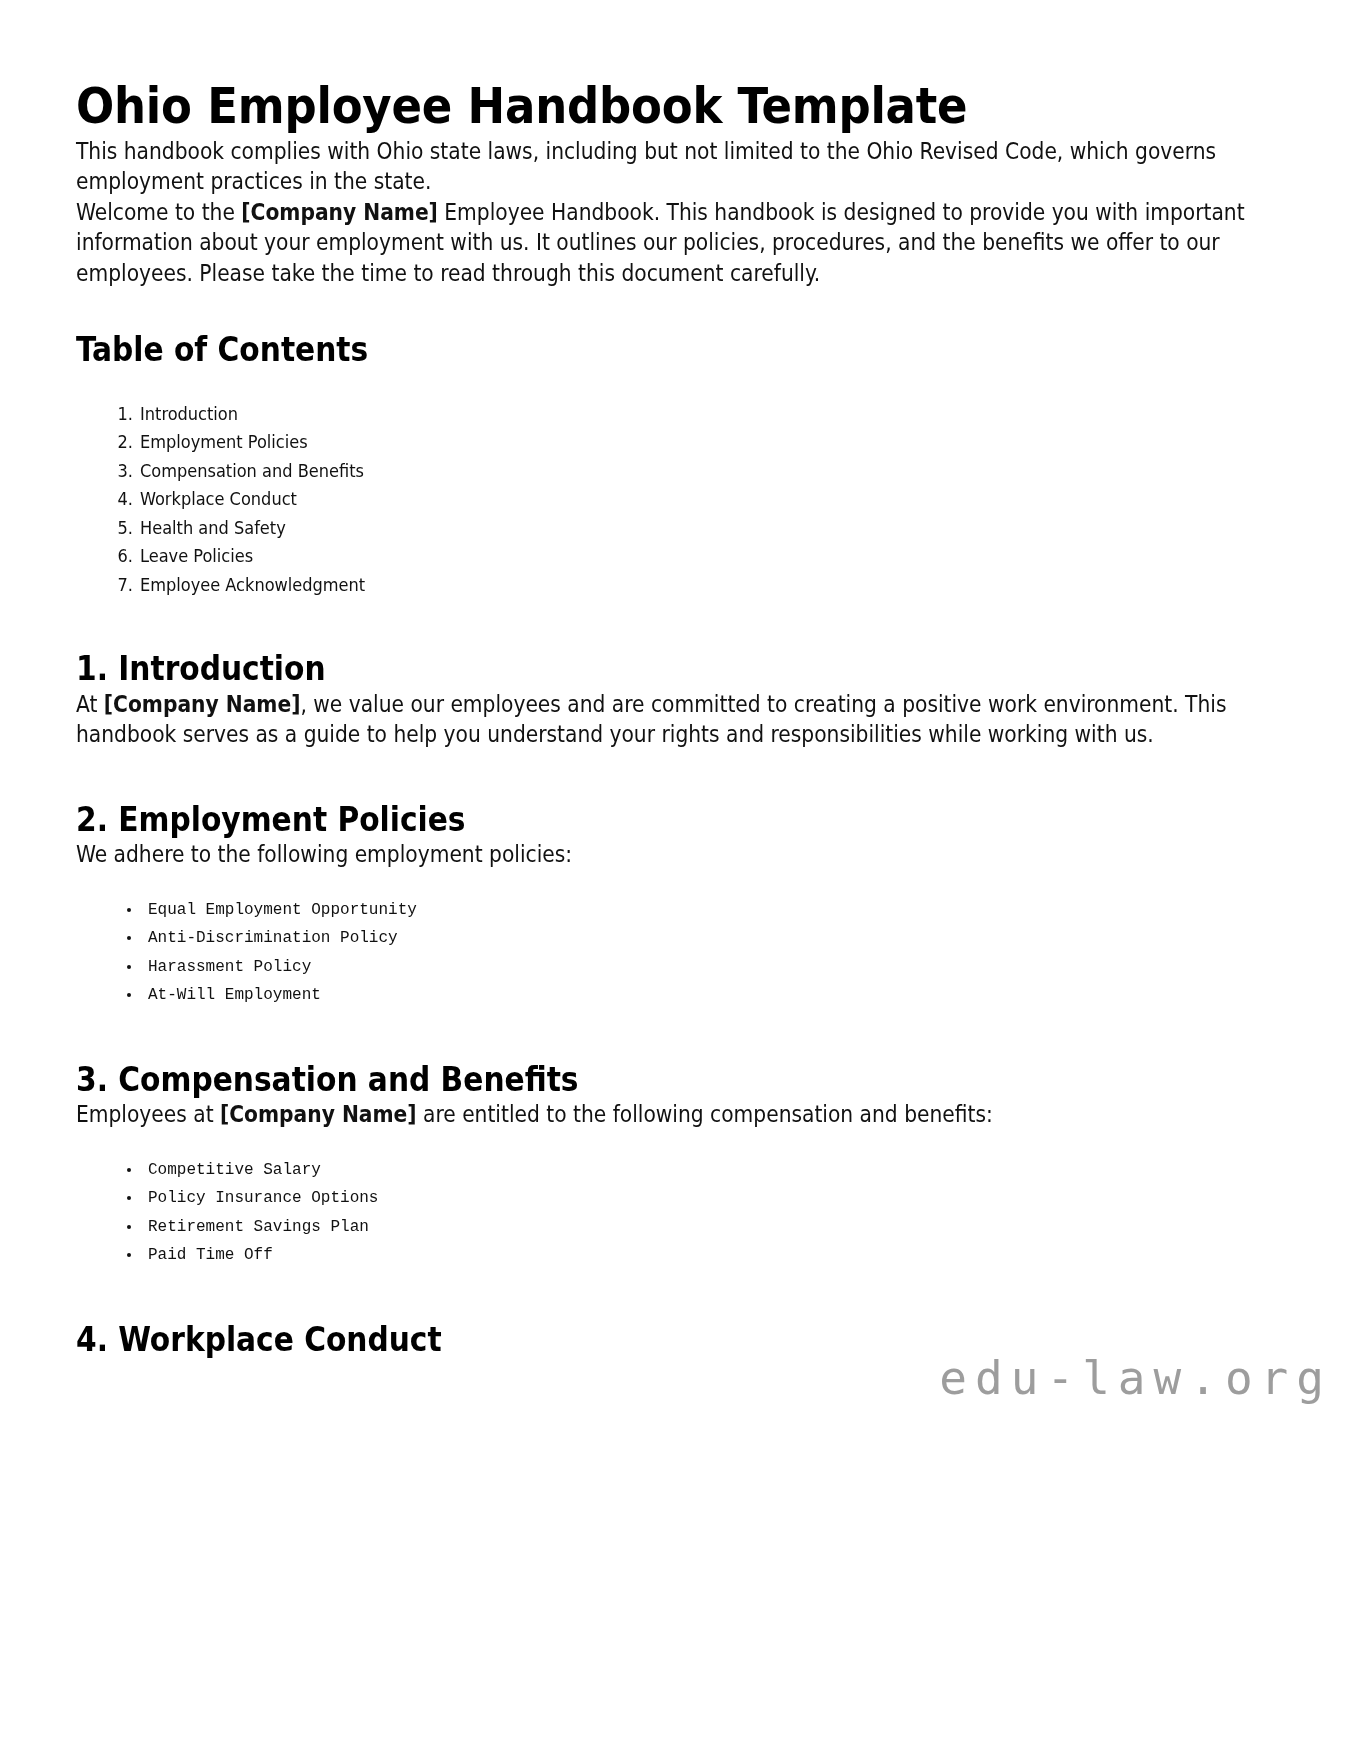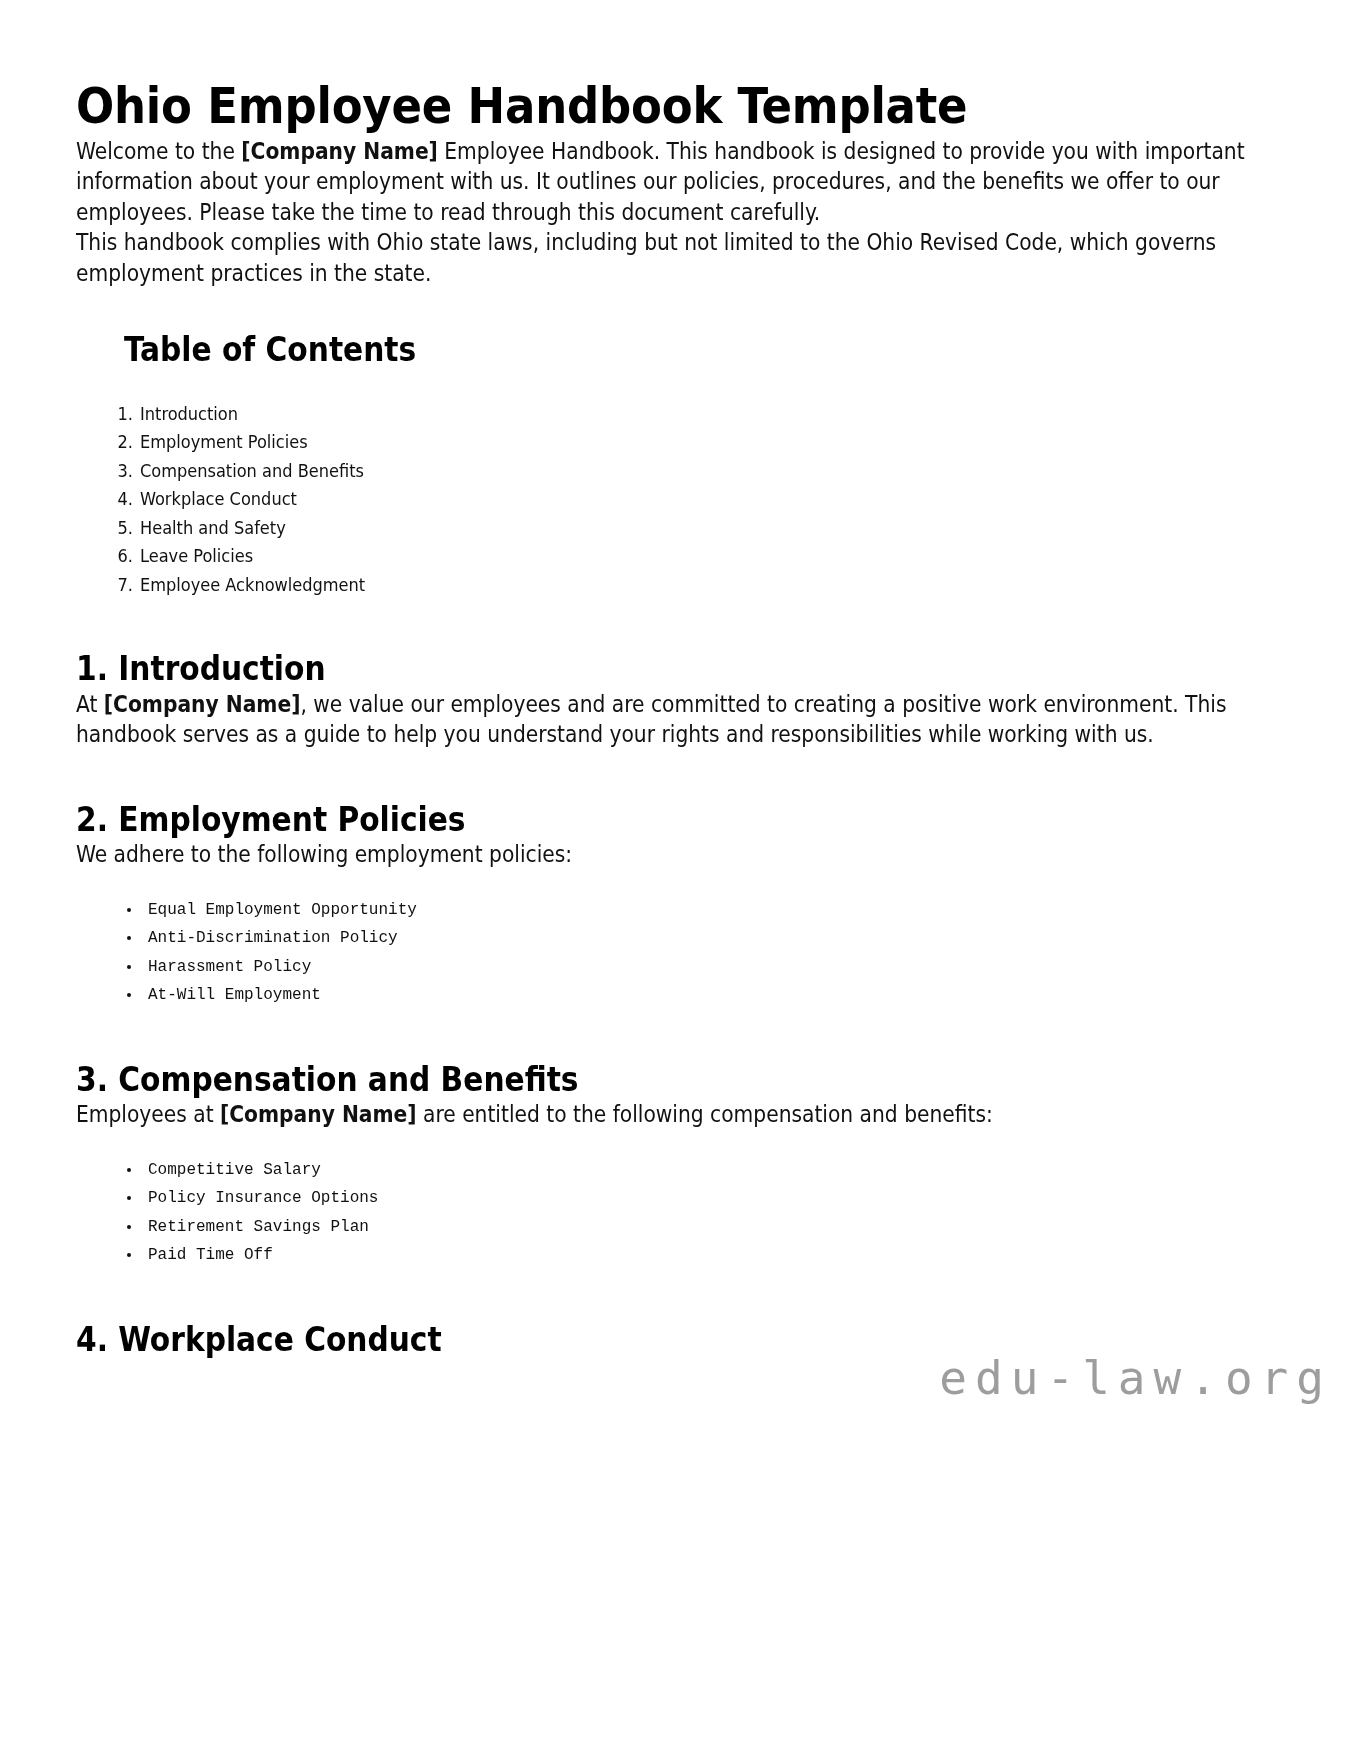--- a/index.html
+++ b/index.html
@@ -60,21 +60,21 @@
   b, strong { font-weight: 700; }
 
   h2.section-title {
     font-family: "DejaVu Sans Condensed", "DejaVu Sans", sans-serif;
     font-size: 33px;
     font-weight: 700;
     line-height: 1.2;
     margin: 0;
     color: #000;
   }
-  h2.toc-title   { margin-top: 42px; margin-left: 48px; }
+  h2.toc-title   { margin-top: 42px; }
   h2.sec-spaced  { margin-top: 50px; }
 
   ol.toc-list {
     font-family: "DejaVu Sans Condensed", "DejaVu Sans", sans-serif;
     font-size: 18px;
     line-height: 28.5px;
     margin: 30px 0 0 0;
     padding-left: 62px;
     color: #111;
   }
@@ -111,26 +111,26 @@
 </style>
 </head>
 <body>
 
 <div class="page">
 
   <div class="doc">
 
     <h1 class="doc-title">Ohio Employee Handbook Template</h1>
 
+    <p class="body-text gap-para">
+      <span>This handbook complies with Ohio state laws, including but not limited to the Ohio Revised Code, which governs employment practices in the state.</span>
+    </p>
+
     <p class="body-text gap-after-title">
       <span>Welcome to the </span><b>[Company Name]</b><span> Employee Handbook. This handbook is designed to provide you with important information about your employment with us. It outlines our policies, procedures, and the benefits we offer to our employees. Please take the time to read through this document carefully.</span>
-    </p>
-
-    <p class="body-text gap-para">
-      <span>This handbook complies with Ohio state laws, including but not limited to the Ohio Revised Code, which governs employment practices in the state.</span>
     </p>
 
     <h2 class="section-title toc-title">Table of Contents</h2>
 
     <ol class="toc-list">
       <li>Introduction</li>
       <li>Employment Policies</li>
       <li>Compensation and Benefits</li>
       <li>Workplace Conduct</li>
       <li>Health and Safety</li>

